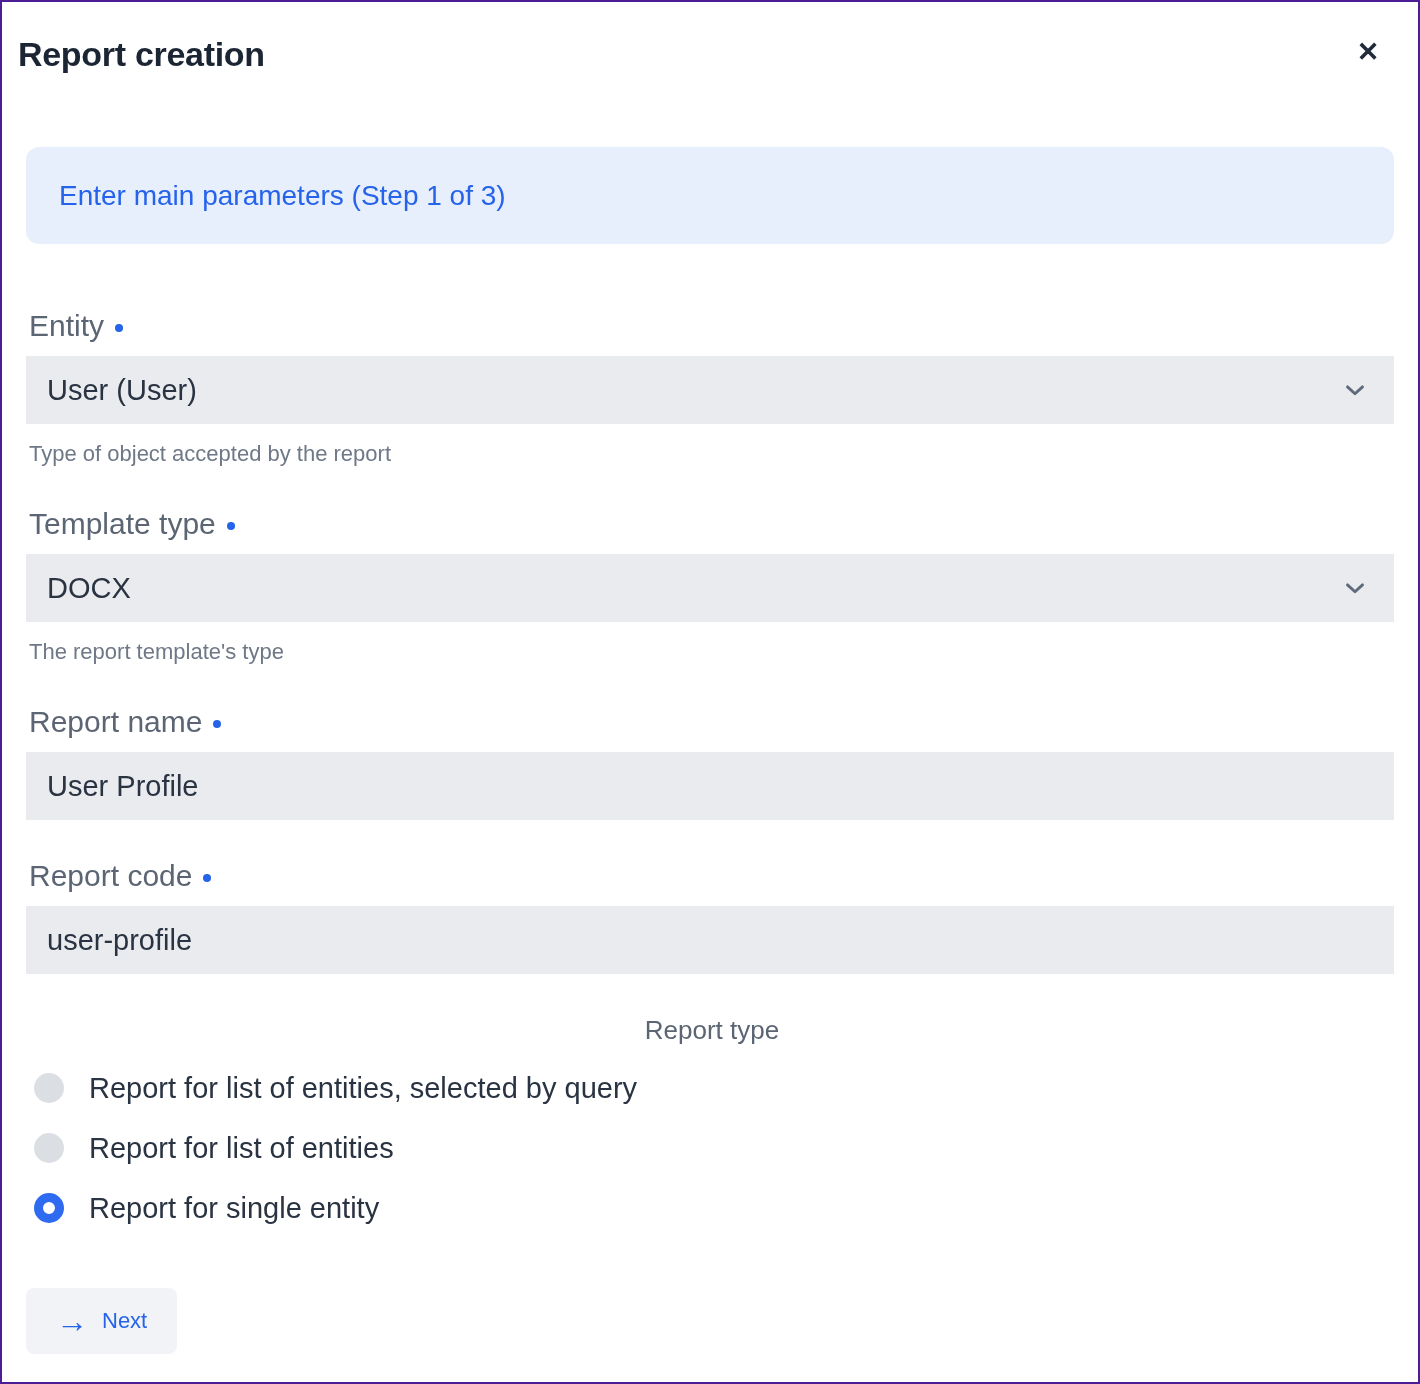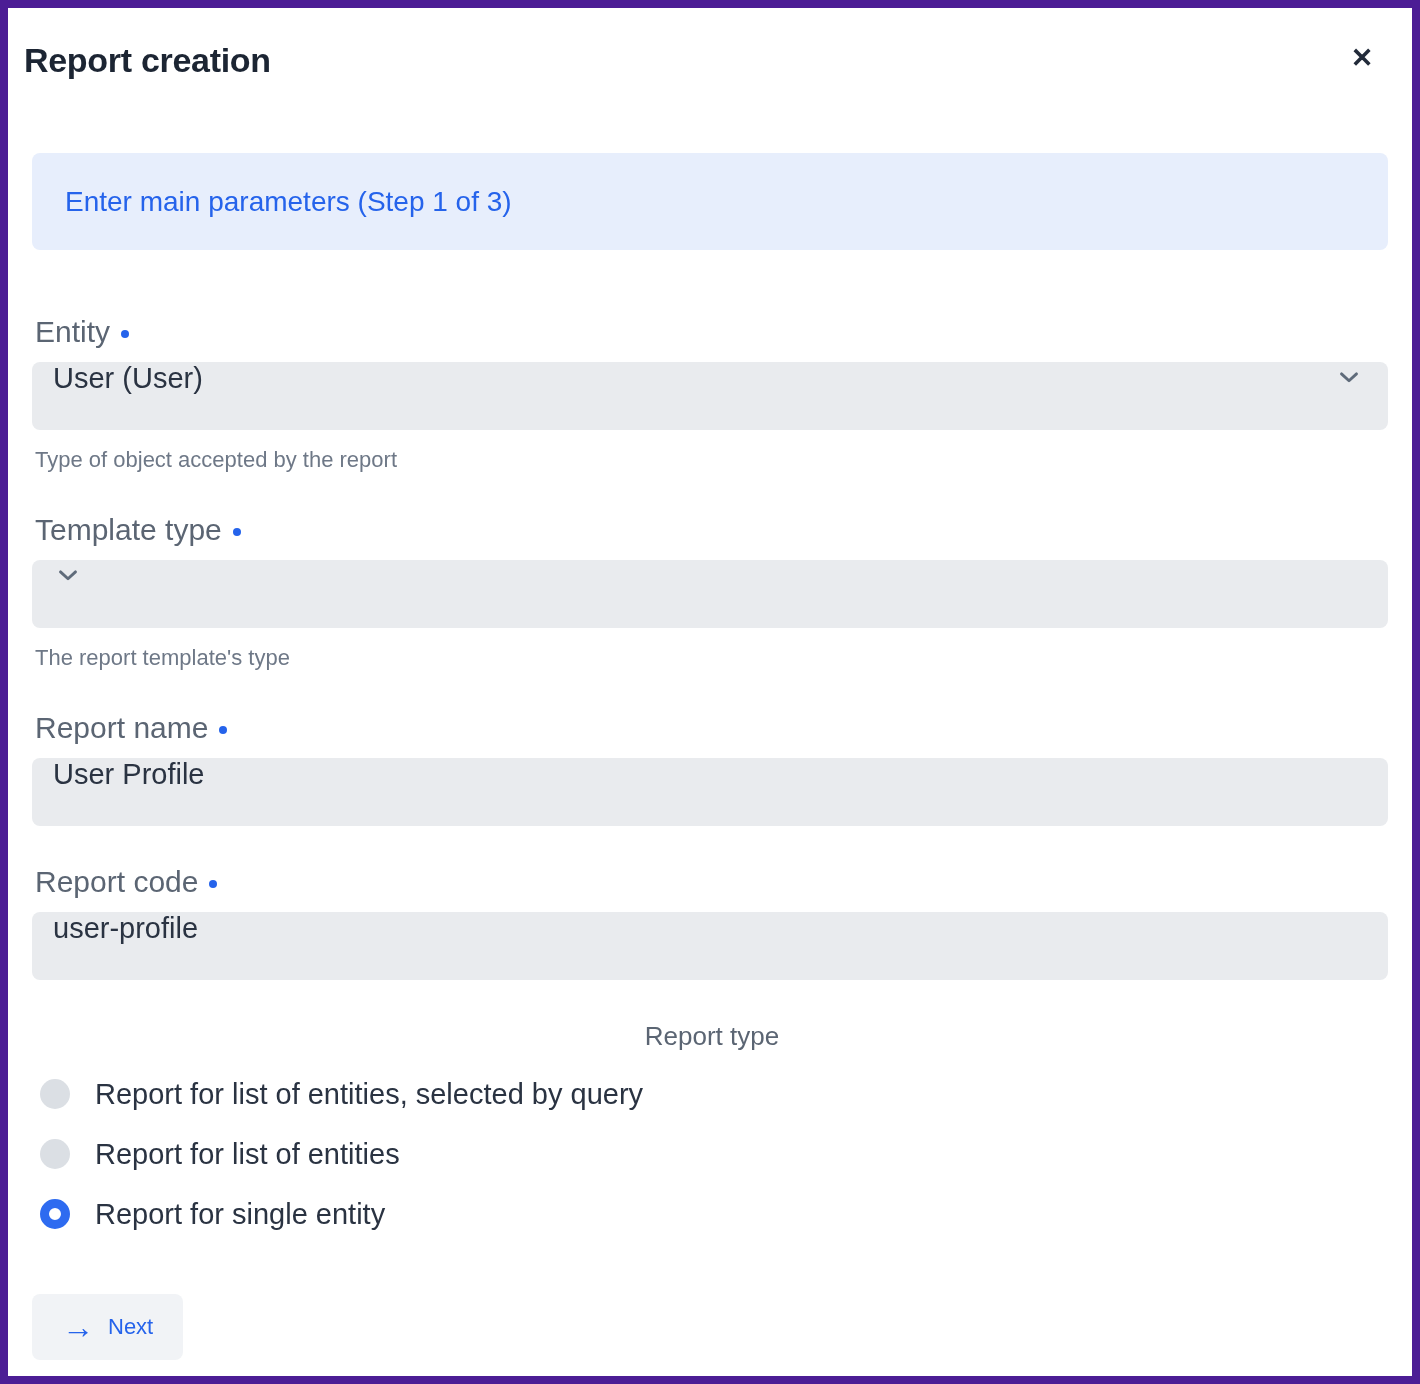--- a/index.html
+++ b/index.html
@@ -6,21 +6,21 @@
   html, body { width: 1420px; height: 1384px; }
   body {
     font-family: "Liberation Sans", "DejaVu Sans", sans-serif;
     background: #ffffff;
   }
   .modal {
     position: relative;
     width: 1420px;
     height: 1384px;
     background: #ffffff;
-    border: 8px solid #4c1d95;
+    border: 2px solid #4c1d95;
     overflow: hidden;
   }
   .content { padding: 0 24px; }
 
   
   .modal-title {
     margin: 30px 0 0 16px;
     font-size: 34px;
     line-height: 44px;
     font-weight: 700;
@@ -41,21 +41,21 @@
     cursor: pointer;
     line-height: 40px;
     text-align: center;
   }
 
   
   .step-banner {
     margin-top: 71px;
     height: 97px;
     background: #e7eefc;
-    border-radius: 8px;
+    border-radius: 13px;
     display: flex;
     align-items: center;
     padding: 0 33px;
   }
   .step-banner-text {
     font-size: 28px;
     color: #2563eb;
   }
 
   
@@ -72,23 +72,23 @@
     height: 8px;
     border-radius: 50%;
     background: #2563eb;
     margin-left: 11px;
     margin-top: 4px;
   }
   .field-box {
     margin-top: 16px;
     height: 68px;
     background: #e9ebee;
-    border-radius: 8px;
-    display: flex;
-    align-items: flex-start;
+    border-radius: 0;
+    display: flex;
+    align-items: center;
     padding: 0 24px 0 21px;
     cursor: pointer;
   }
   .field-value {
     font-size: 29px;
     color: #2a3342;
     flex: 1;
   }
   .chevron-icon { width: 30px; height: 30px; flex: 0 0 auto; }
   .field-help {
@@ -191,20 +191,21 @@
       <div class="field-help">Type of object accepted by the report</div>
     </div>
 
     
     <div>
       <div class="field-label mt-group">
         <span>Template type</span>
         <span class="required-dot"></span>
       </div>
       <div class="field-box">
+        <span class="field-value">DOCX</span>
         <svg class="chevron-icon" viewBox="0 0 24 24" fill="none">
           <path d="M6 9.5 L12 15 L18 9.5" stroke="#5f6b7a" stroke-width="2.3" stroke-linecap="round" stroke-linejoin="round"></path>
         </svg>
       </div>
       <div class="field-help">The report template's type</div>
     </div>
 
     
     <div>
       <div class="field-label mt-group">

